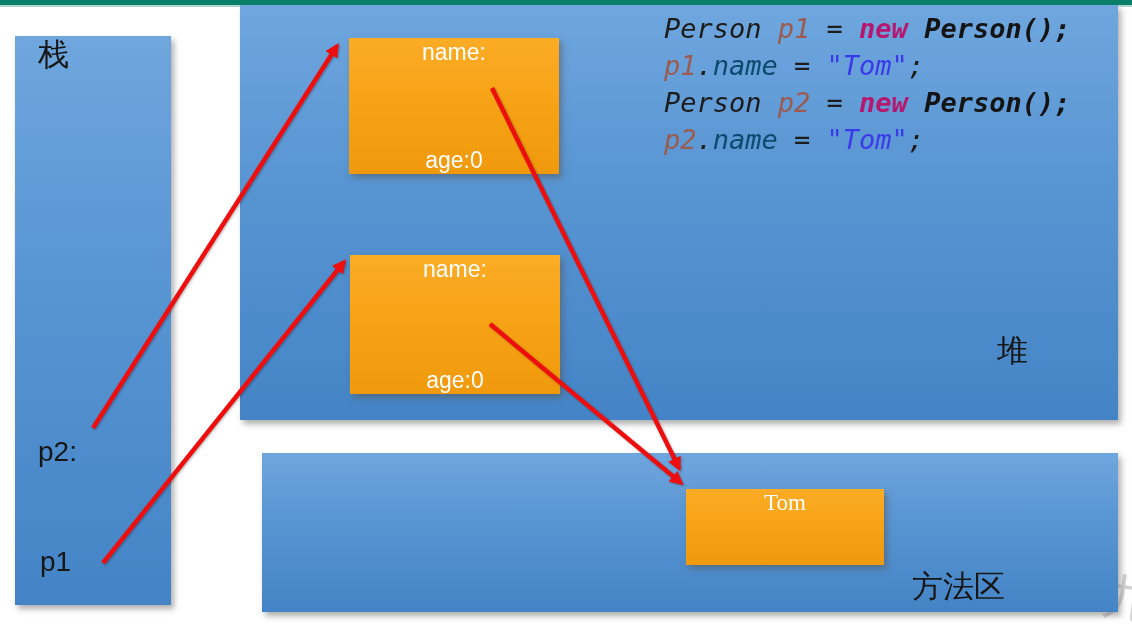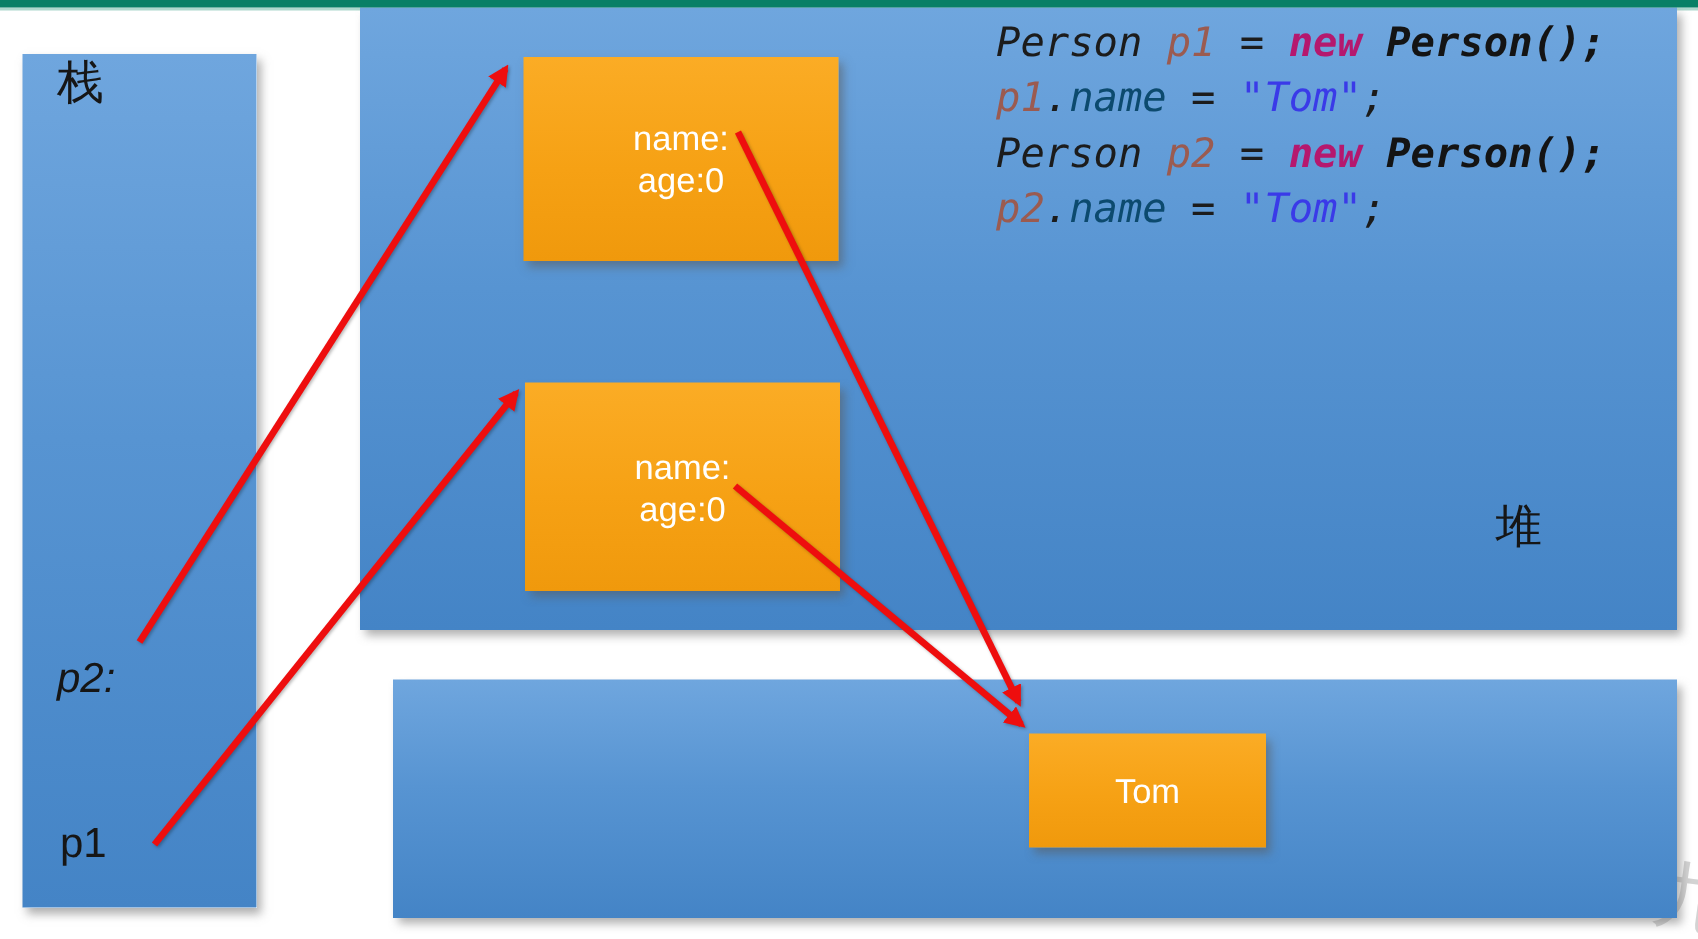--- a/index.html
+++ b/index.html
@@ -19,32 +19,32 @@
   }
   .stack-region{left:15px;top:36px;width:156px;height:569px;}
   .heap-region{left:240px;top:5px;width:878px;height:415px;}
   .method-region{left:262px;top:453px;width:856px;height:159px;}
   
   .obox{
     position:absolute;
     background:linear-gradient(180deg,#fbac25 0%,#f6a114 55%,#f0990c 100%);
     box-shadow:3px 4px 6px rgba(90,90,90,0.55);
     z-index:2;
-    display:flex;flex-direction:column;align-items:center;justify-content:center;
+    display:flex;flex-direction:column;align-items:center;justify-content:space-between;
     color:#ffffff;font-size:23px;line-height:28px;
   }
   .obj1{left:349px;top:38px;width:210px;height:136px;}
   .obj2{left:350px;top:255px;width:210px;height:139px;}
-  .tom-box{left:686px;top:489px;width:158px;height:76px;}
+  .tom-box{left:686px;top:489px;width:198px;height:76px;font-family:Liberation Serif, serif;}
   
   .lbl{position:absolute;color:#161616;z-index:3;white-space:nowrap;}
   .stack-label{left:38px;top:34px;font-size:31px;}
   .heap-label{left:997px;top:330px;font-size:31px;}
   .method-label{left:912px;top:566px;font-size:31px;}
-  .p2-label{left:38px;top:436px;font-size:28px;font-style:italic;}
+  .p2-label{left:38px;top:436px;font-size:28px;}
   .p1-label{left:40px;top:546px;font-size:28px;}
   
   .code{
     position:absolute;left:664px;top:10px;z-index:2;
     font-family:"DejaVu Sans Mono","Liberation Mono",monospace;
     font-size:27px;line-height:37px;white-space:pre;font-style:italic;
   }
   .tok-plain{color:#1c1c1c;}
   .tok-var{color:#9b5b50;}
   .tok-kw{color:#b5186e;font-weight:bold;}
@@ -72,20 +72,21 @@
   <div class="region stack-region"></div>
   <span class="lbl stack-label">栈</span>
   <span class="lbl p2-label">p2:</span>
   <span class="lbl p1-label">p1</span>
 
   <div class="region heap-region"></div>
   <span class="lbl heap-label">堆</span>
   <div class="code"><div><span class="tok-plain">Person </span><span class="tok-var">p1</span><span class="tok-plain"> = </span><span class="tok-kw">new</span><span class="tok-plain"> </span><span class="tok-bold">Person();</span></div><div><span class="tok-var">p1</span><span class="tok-plain">.</span><span class="tok-member">name</span><span class="tok-plain"> = </span><span class="tok-string">"Tom"</span><span class="tok-plain">;</span></div><div><span class="tok-plain">Person </span><span class="tok-var">p2</span><span class="tok-plain"> = </span><span class="tok-kw">new</span><span class="tok-plain"> </span><span class="tok-bold">Person();</span></div><div><span class="tok-var">p2</span><span class="tok-plain">.</span><span class="tok-member">name</span><span class="tok-plain"> = </span><span class="tok-string">"Tom"</span><span class="tok-plain">;</span></div></div>
 
   <div class="region method-region"></div>
+  <span class="lbl method-label">方法区</span>
 
   <div class="obox obj1">
     <span>name:</span>
     <span>age:0</span>
   </div>
   <div class="obox obj2">
     <span>name:</span>
     <span>age:0</span>
   </div>
 

